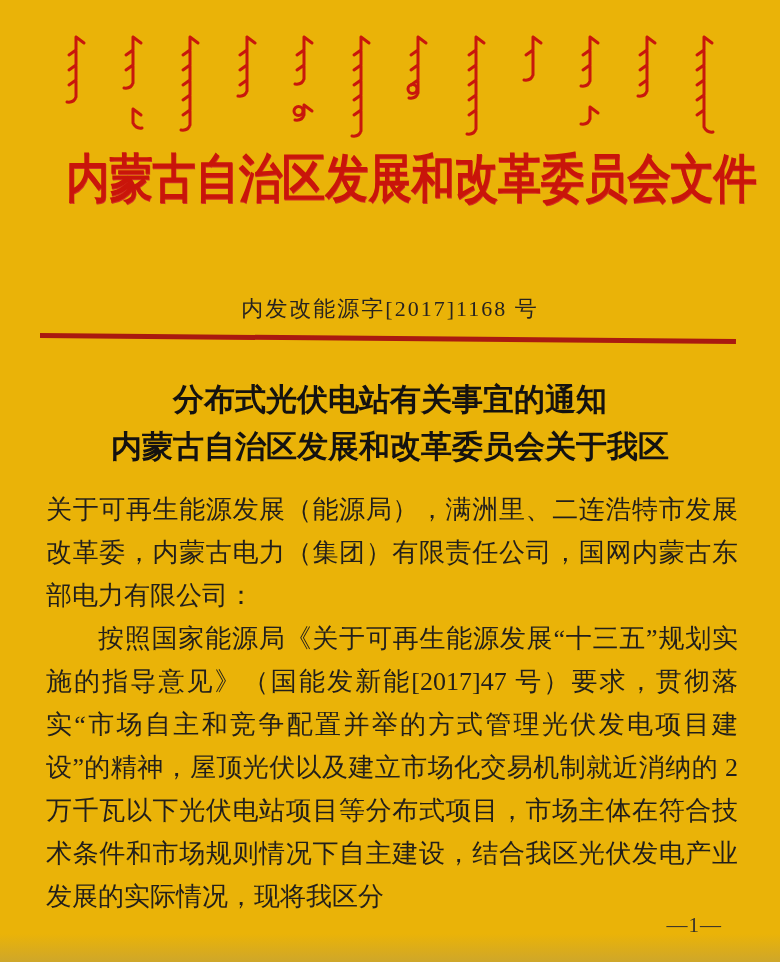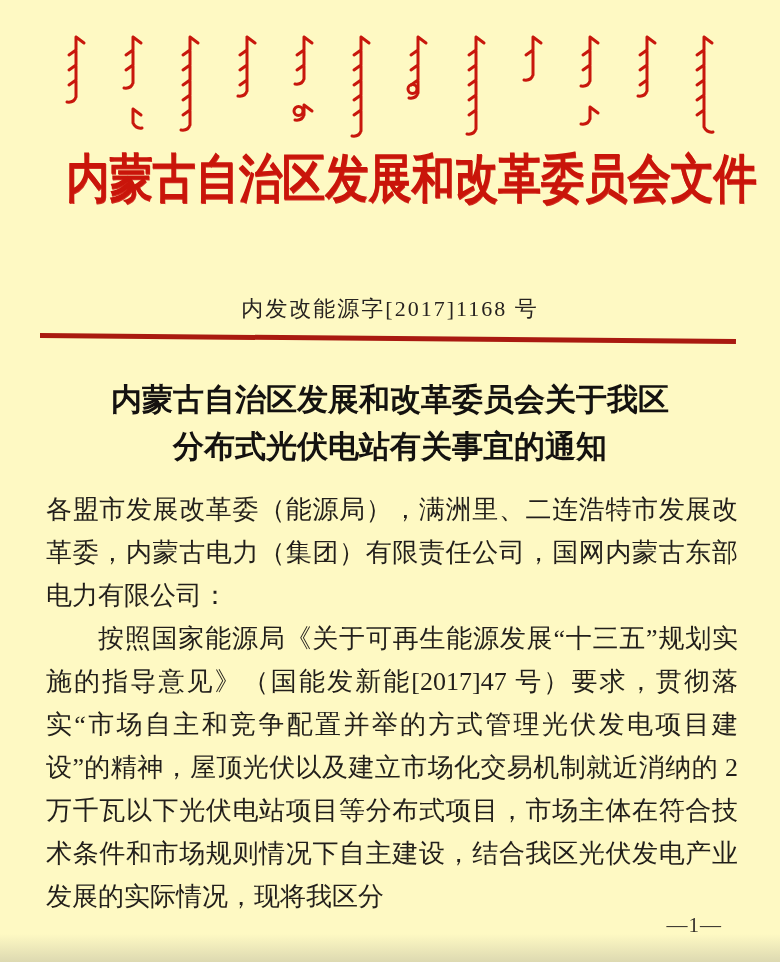--- a/index.html
+++ b/index.html
@@ -1,21 +1,21 @@
 <!DOCTYPE html>
 <html><head>
 <meta charset="utf-8">
 <style>
   html, body { margin: 0; padding: 0; background: #e9e9e9; }
   .page {
     position: relative;
     width: 780px;
     height: 962px;
     margin: 0 auto;
-    background: #fef9c3;
+    background: #eab308;
     overflow: hidden;
     font-family: "Liberation Serif", "DejaVu Serif", serif;
   }
 
   
   .mongolian-row {
     position: absolute;
     top: 34px;
     left: 64px;
     right: 64px;
@@ -201,25 +201,25 @@
       </div>
     </div>
 
   <div class="red-header">内蒙古自治区发展和改革委员会文件</div>
 
   <div class="doc-number">内发改能源字[2017]1168 号</div>
 
   <div class="red-line"></div>
 
   <div class="doc-title">
+    <div>分布式光伏电站有关事宜的通知</div>
     <div>内蒙古自治区发展和改革委员会关于我区</div>
-    <div>分布式光伏电站有关事宜的通知</div>
   </div>
 
   <div class="body-text">
-    <p class="para">各盟市发展改革委（能源局），满洲里、二连浩特市发展改革委，内蒙古电力（集团）有限责任公司，国网内蒙古东部电力有限公司：</p>
+    <p class="para">关于可再生能源发展（能源局），满洲里、二连浩特市发展改革委，内蒙古电力（集团）有限责任公司，国网内蒙古东部电力有限公司：</p>
     <p class="para indent">按照国家能源局《关于可再生能源发展“十三五”规划实施的指导意见》（国能发新能[2017]47 号）要求，贯彻落实“市场自主和竞争配置并举的方式管理光伏发电项目建设”的精神，屋顶光伏以及建立市场化交易机制就近消纳的 2 万千瓦以下光伏电站项目等分布式项目，市场主体在符合技术条件和市场规则情况下自主建设，结合我区光伏发电产业发展的实际情况，现将我区分</p>
   </div>
 
   <div class="page-number">—1—</div>
 
   <div class="scan-shadow"></div>
 </div>
 
 </body></html>

